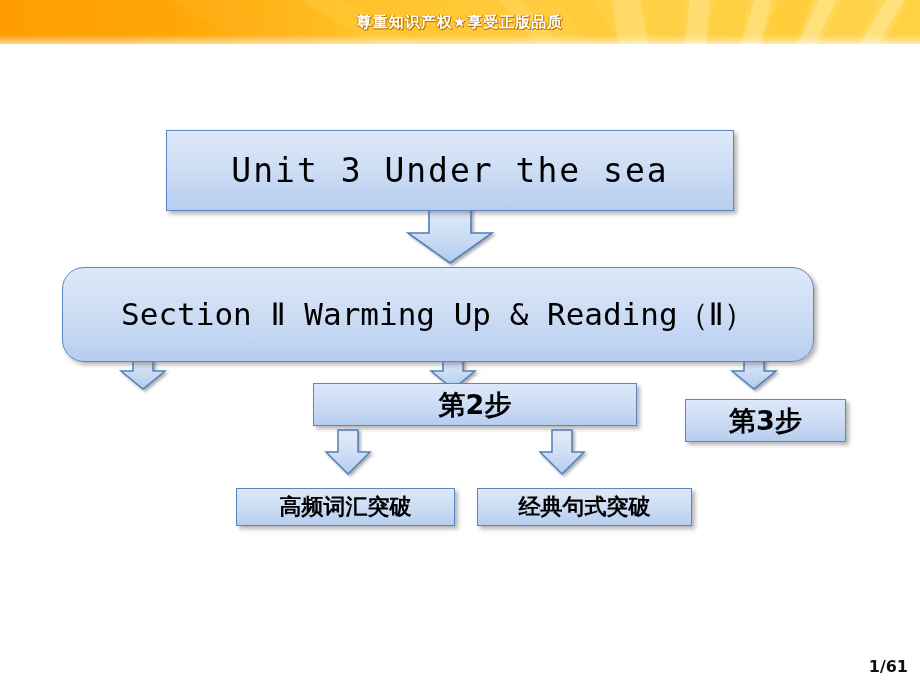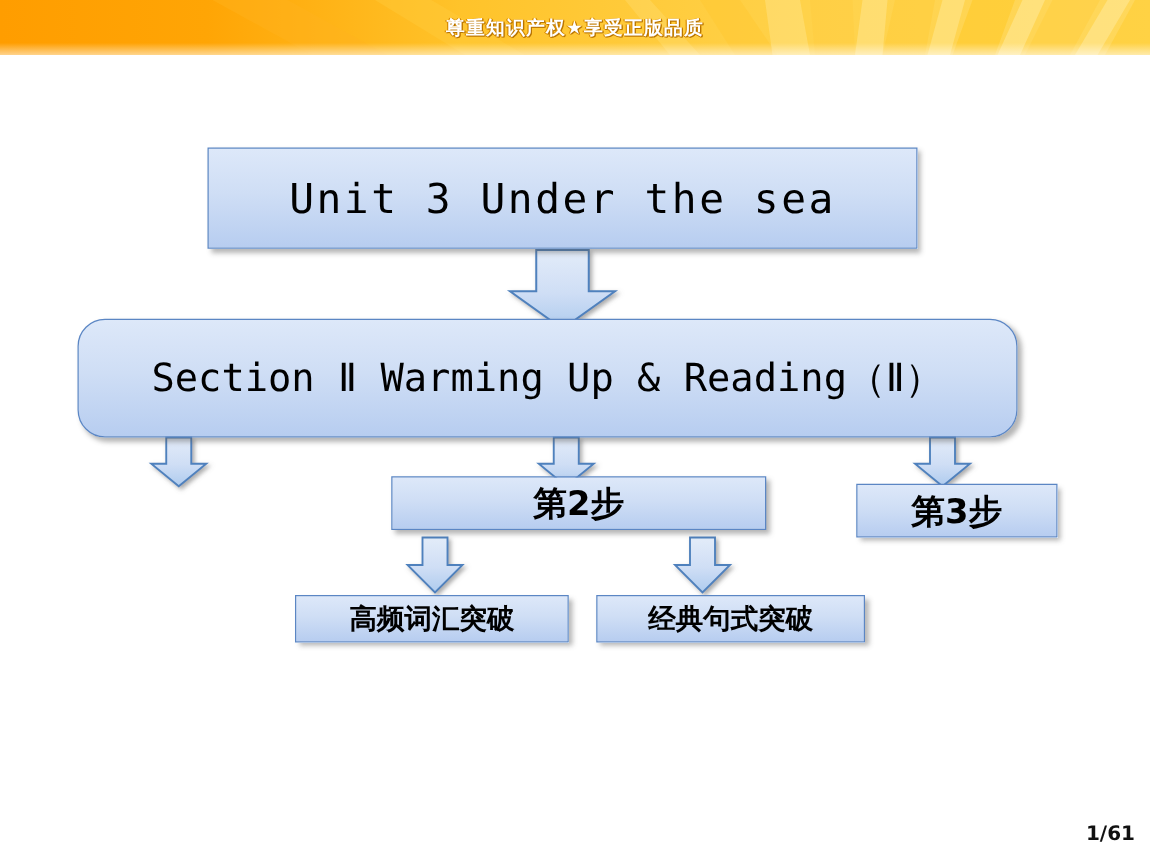--- a/index.html
+++ b/index.html
@@ -67,20 +67,21 @@
     box-sizing: border-box;
     display: flex;
     align-items: center;
     justify-content: center;
     background: linear-gradient(to bottom, #dde8f9 0%, #cfdef5 45%, #b7cdf0 100%);
     border: 1px solid #5b86c4;
     box-shadow: 3px 3px 4px rgba(90, 90, 90, 0.45);
     color: #000000;
     text-align: left;
     white-space: nowrap;
+    margin-top: 12px;
   }
 
   #node-unit {
     left: 166px;
     top: 74px;
     width: 568px;
     height: 81px;
     font-size: 33px;
     font-family: "DejaVu Sans Mono", "Liberation Mono", monospace;
     letter-spacing: 2px;
@@ -103,22 +104,22 @@
     font-size: 27px;
   }
   #node-step1 {
     left: 77px;
     top: 343px;
     width: 137px;
     height: 43px;
   }
   #node-step2 {
     left: 313px;
-    top: 337px;
-    width: 300px;
+    top: 327px;
+    width: 324px;
     height: 43px;
   }
   #node-step3 {
     left: 685px;
     top: 343px;
     width: 161px;
     height: 43px;
   }
 
   .leaf-node {

